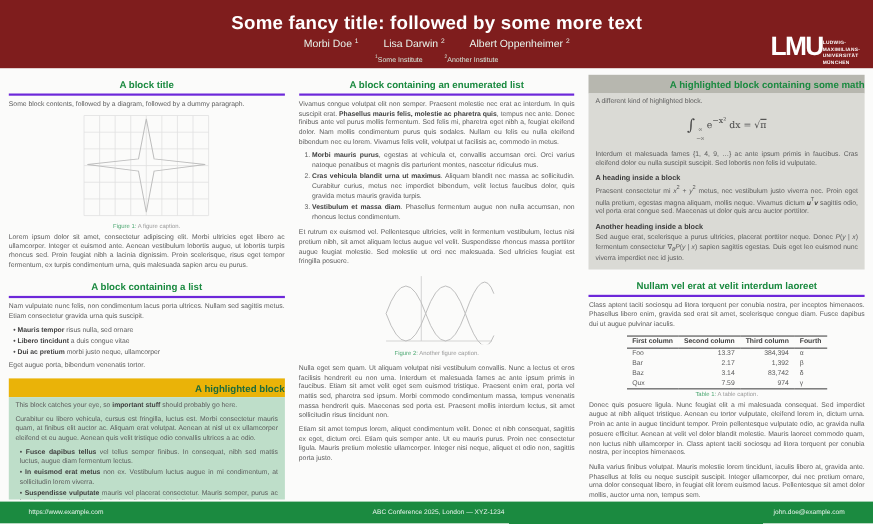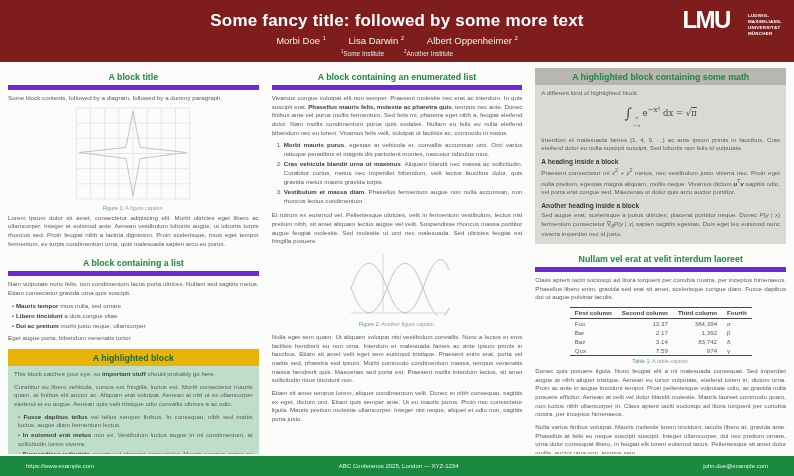--- a/index.html
+++ b/index.html
@@ -13,47 +13,47 @@
     height:62px; background:#7f1d1d; color:#fff; text-align:center;
     position:relative; padding-top:11px;
   }
   .title { font-size:17px; font-weight:bold; letter-spacing:.2px; }
   .authors { margin-top:4px; font-size:9.5px; color:#e8f4ec; }
   .author { margin:0 10px; }
   .author sup { font-size:6px; }
   .institutes { margin-top:3px; font-size:6.4px; color:#d5eadd; }
   .institute { margin:0 9px; }
   .institute sup { font-size:4.5px; }
-  .logo { position:absolute; right:12px; top:10px; display:flex; gap:18px; text-align:left; }
+  .logo { position:absolute; right:12px; top:33px; display:flex; gap:0; text-align:left; }
   .logo-lmu { font-size:24px; font-weight:bold; line-height:.85; letter-spacing:-1.5px; }
   .logo-text { font-size:4.4px; font-weight:bold; line-height:1.4; letter-spacing:.3px; margin-top:3px; }
   
   .content {
     position:absolute; top:62px; left:0; right:0; bottom:22px;
     display:flex; gap:13px; padding:6px 8px 0; overflow:hidden;
   }
   .col { flex:1; min-width:0; }
   .block { margin-bottom:6px; }
   .block-title {
     color:#1b8a40; font-weight:bold; font-size:8.8px; text-align:center;
-    padding:4px 0 3px; border-bottom:5px solid #6d28d9; margin-bottom:4px;
+    padding:4px 0 3px; border-bottom:2px solid #6d28d9; margin-bottom:4px;
   }
   .p { font-size:6.2px; line-height:1.4; text-align:justify; margin:0 0 4px; }
   b { color:#3e3e3e; }
   ul.list { margin:2px 0 4px; padding-left:4px; list-style:none; }
   ul.list > li { font-size:6.2px; line-height:1.38; margin-bottom:1.5px; text-align:justify; }
   ul.list > li::before { content:"• "; color:#4c4c4c; }
   ol.enum { margin:2px 0 3px; padding-left:12px; font-size:6.2px; line-height:1.38; }
   ol.enum > li { margin-bottom:2px; text-align:justify; }
   .figure { text-align:center; margin:3px 0 1px; }
   .caption { font-size:5.4px; color:#9a9a9a; text-align:center; margin:1px 0 3px; }
   .cap-label { color:#4ea873; }
   
   .hl { margin-bottom:6px; }
-  .hl-head { font-size:8.8px; font-weight:bold; text-align:center; padding:3.5px 0; }
+  .hl-head { font-size:8.8px; font-weight:bold; text-align:right; padding:3.5px 0; }
   .hl-green .hl-head { background:#eab308; color:#1d6b3c; }
   .hl-green .hl-body { background:#bedec9; padding:4px 6px 5px; }
   .hl-gray .hl-head { background:#b7b7af; color:#1b8a40; }
   .hl-gray .hl-body { background:#dadad5; padding:4px 6px 5px; }
   .inblock-heading { font-size:6.6px; font-weight:bold; color:#3a3a3a; margin:5px 0 2px; }
   .formula { text-align:center; margin:7px 0; font-family:"DejaVu Serif", serif; font-size:8.5px; color:#474747; }
   .int { font-size:14px; vertical-align:-2px; }
   .lims { display:inline-flex; flex-direction:column; justify-content:space-between; height:13px; font-size:4.6px; vertical-align:-3px; margin:0 2px 0 1px; line-height:1; }
   .overline { text-decoration:overline; }
   

